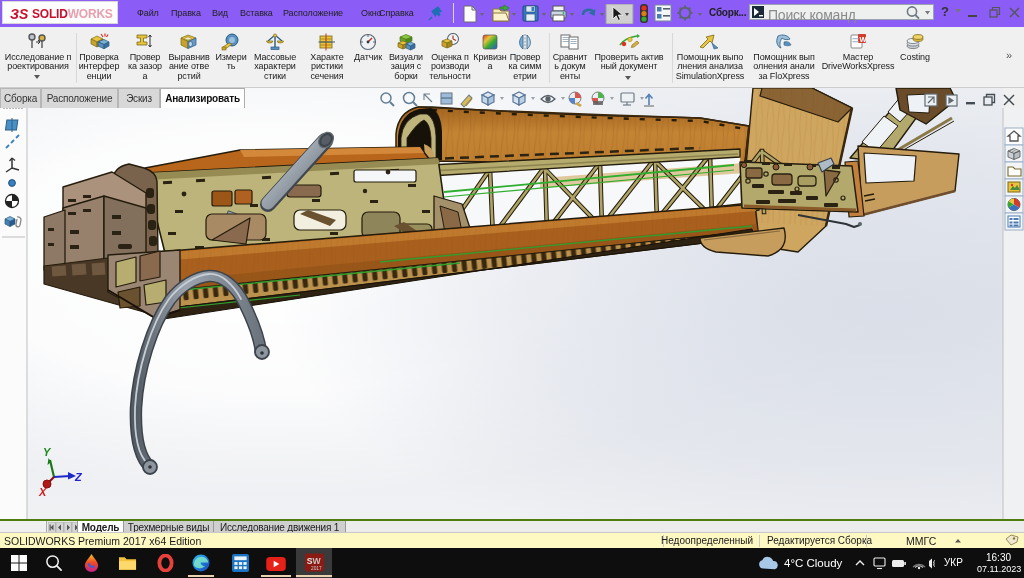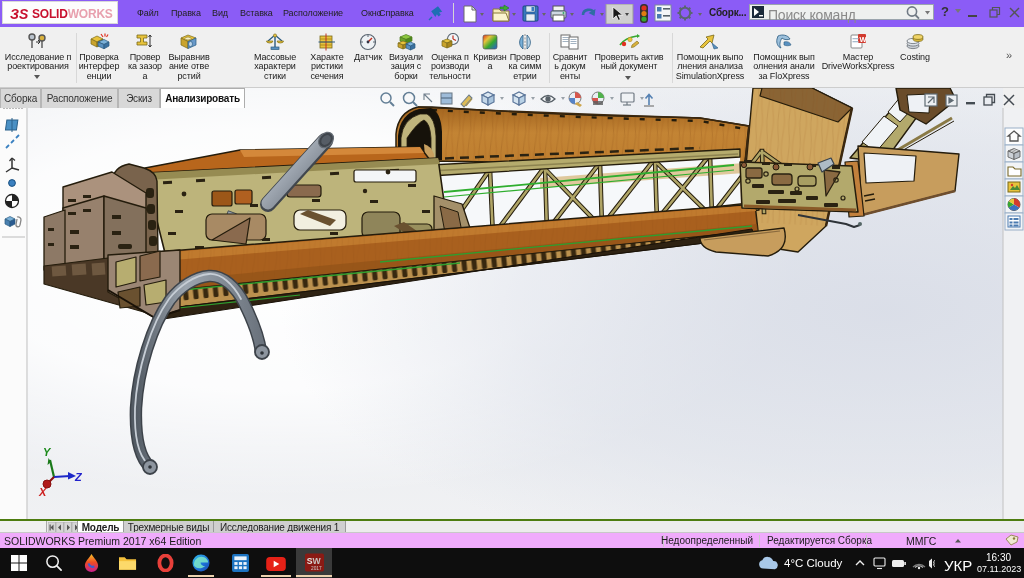--- a/index.html
+++ b/index.html
@@ -11,21 +11,21 @@
 #ribbon{position:absolute;left:0;top:27px;width:1024px;height:61px;background:#f0f0f0;border-bottom:1px solid #cdcdcd;}
 .rbtn{position:absolute;top:0;text-align:center;font-size:9px;line-height:9.4px;color:#1a1a1a;letter-spacing:-0.1px;}
 .rbtn .ric{display:block;margin:6px auto 2px auto;height:18px;}
 .rsep{position:absolute;top:6px;height:50px;width:1px;background:#d8d8d8;}
 
 .ctab{position:absolute;top:88px;height:20px;z-index:6;font-size:10px;color:#333;background:#d8d8d8;border:1px solid #b6b6b6;border-bottom:none;text-align:center;line-height:19px;letter-spacing:-0.2px;}
 .ctab.act{background:#ffffff;font-weight:bold;color:#111;border-color:#adadad;}
 
 #modeltabs{position:absolute;left:0;top:519px;width:1024px;height:13px;background:#e9e9e9;border-top:2px solid #4d7c0f;}
 .mtab{position:absolute;top:0px;height:13px;font-size:10px;line-height:13px;text-align:center;color:#222;background:#cfcfcf;border-right:1px solid #9a9a9a;letter-spacing:-0.2px;}
-#statusbar{position:absolute;left:0;top:532px;width:1024px;height:16px;background:#f0abfc;border-top:1px solid #c8c8c8;font-size:10.5px;color:#1a1a1a;}
+#statusbar{position:absolute;left:0;top:532px;width:1024px;height:16px;background:#fef9c3;border-top:1px solid #c8c8c8;font-size:10.5px;color:#1a1a1a;}
 #taskbar{position:absolute;left:0;top:548px;width:1024px;height:30px;background:#0e0e0e;}
 .tbtxt{position:absolute;color:#fff;font-size:11px;}
 .sep-v{position:absolute;top:2px;height:12px;width:1px;background:#c9c9c9;}
 </style></head><body>
 <div id="page">
 <div id="titlebar">
  <div class="abs" style="left:2px;top:1px;width:116px;height:23px;background:#fdfdfd;border:1px solid #d8d8d8"></div>
  <svg class="abs" style="left:10px;top:4px" width="110" height="19" viewBox="0 0 110 19">
   <text x="0" y="15" font-family="Liberation Sans" font-size="14" font-style="italic" font-weight="bold" fill="#c8102e">ЗS</text>
   <text x="22" y="14" font-family="Liberation Sans" font-size="12" font-weight="bold" fill="#c8102e" letter-spacing="-0.2">SOLID<tspan fill="#e8a0ae">WORKS</tspan></text>
@@ -179,20 +179,26 @@
             <path d="M13.5 4 l1.5 -2 1.5 2 m-3 8 l1.5 2 1.5 -2" fill="none"></path>
           </g>
         </svg>Провер<br>ка зазор<br>а</div>
  <div class="rbtn" style="left:156px;width:66px"><svg class="ric" width="22" height="18" viewBox="0 0 22 18">
           <path d="M3 5 l7-3 8 3 -8 3.5 z" fill="#e8c33c" stroke="#7a6a1a" stroke-width="0.7"></path>
           <path d="M3 5 v7 l7 3.5 v-7 z" fill="#c9a32c" stroke="#7a6a1a" stroke-width="0.7"></path>
           <path d="M18 5 v7 l-8 3.5 v-7 z" fill="#6898c8" stroke="#2a5a80" stroke-width="0.7"></path>
           <ellipse cx="10" cy="5.5" rx="3" ry="1.5" fill="#f8f0c0" stroke="#7a6a1a" stroke-width="0.6"></ellipse>
           <ellipse cx="12.5" cy="11" rx="2" ry="2.6" fill="#bcd4e8" stroke="#2a5a80" stroke-width="0.6"></ellipse>
         </svg>Выравнив<br>ание отве<br>рстий</div>
+ <div class="rbtn" style="left:201px;width:60px"><svg class="ric" width="20" height="18" viewBox="0 0 20 18">
+          <circle cx="11" cy="7" r="6" fill="#5890c0" stroke="#2a5a80"></circle>
+          <circle cx="11" cy="7" r="3" fill="#9cc0dc"></circle>
+          <path d="M2 14 l6 -4 3 1 -6 4.5 z" fill="#e8c33c" stroke="#7a6a1a" stroke-width="0.7"></path>
+          <rect x="1" y="14" width="4" height="3" fill="#c9a32c" stroke="#7a6a1a" stroke-width="0.6"></rect>
+        </svg>Измери<br>ть</div>
  <div class="rbtn" style="left:237px;width:76px"><svg class="ric" width="18" height="18" viewBox="0 0 18 18">
           <line x1="9" y1="2" x2="9" y2="14" stroke="#2a5a80" stroke-width="1.4"></line>
           <path d="M9 2 L2 8 M9 2 L16 8" stroke="#2a5a80" stroke-width="1.2"></path>
           <path d="M0.5 8 a3.2 2 0 0 0 6.4 0 z" fill="#e8c33c" stroke="#7a6a1a" stroke-width="0.7"></path>
           <path d="M11.1 8 a3.2 2 0 0 0 6.4 0 z" fill="#e8c33c" stroke="#7a6a1a" stroke-width="0.7"></path>
           <rect x="5" y="14" width="8" height="2.5" fill="#5890c0" stroke="#2a5a80" stroke-width="0.7"></rect>
           <circle cx="9" cy="2.5" r="1.6" fill="#e8c33c" stroke="#7a6a1a" stroke-width="0.6"></circle>
         </svg>Массовые<br>характери<br>стики</div>
  <div class="rbtn" style="left:292px;width:70px"><svg class="ric" width="18" height="18" viewBox="0 0 18 18">
           <rect x="2" y="3" width="12" height="12" fill="#e8c33c" stroke="#7a6a1a" stroke-width="0.8"></rect>
@@ -905,16 +911,16 @@
           <path d="M40,10 a8,8 0 0 1 12,0" stroke-width="1.2" opacity="0.5"></path>
           <path d="M42,10.5 a5.5,5.5 0 0 1 8,0" stroke-width="1.2" opacity="0.75"></path>
           <circle cx="46" cy="11" r="1.2" fill="#eee" stroke="none"></circle>
         </g>
   <g fill="#eee">
           <path d="M56,4 l3,-2.5 v10 l-3,-2.5 z"></path>
           <path d="M60.5,4.5 a4,4 0 0 1 0,4" stroke="#eee" fill="none" stroke-width="1"></path>
           <path d="M61.5,3 a6,6 0 0 1 0,7" stroke="#eee" fill="none" stroke-width="1" opacity="0.8"></path>
         </g>
  </svg>
- <div class="tbtxt" style="left:944px;top:9px;font-size:15px">УКР</div>
+ <div class="tbtxt" style="left:944px;top:9px;font-size:10px">УКР</div>
  <div class="tbtxt" style="left:986px;top:4px;font-size:10px">16:30</div>
  <div class="tbtxt" style="left:977px;top:16px;font-size:9px">07.11.2023</div>
 </div>
 </div>
 </body></html>

